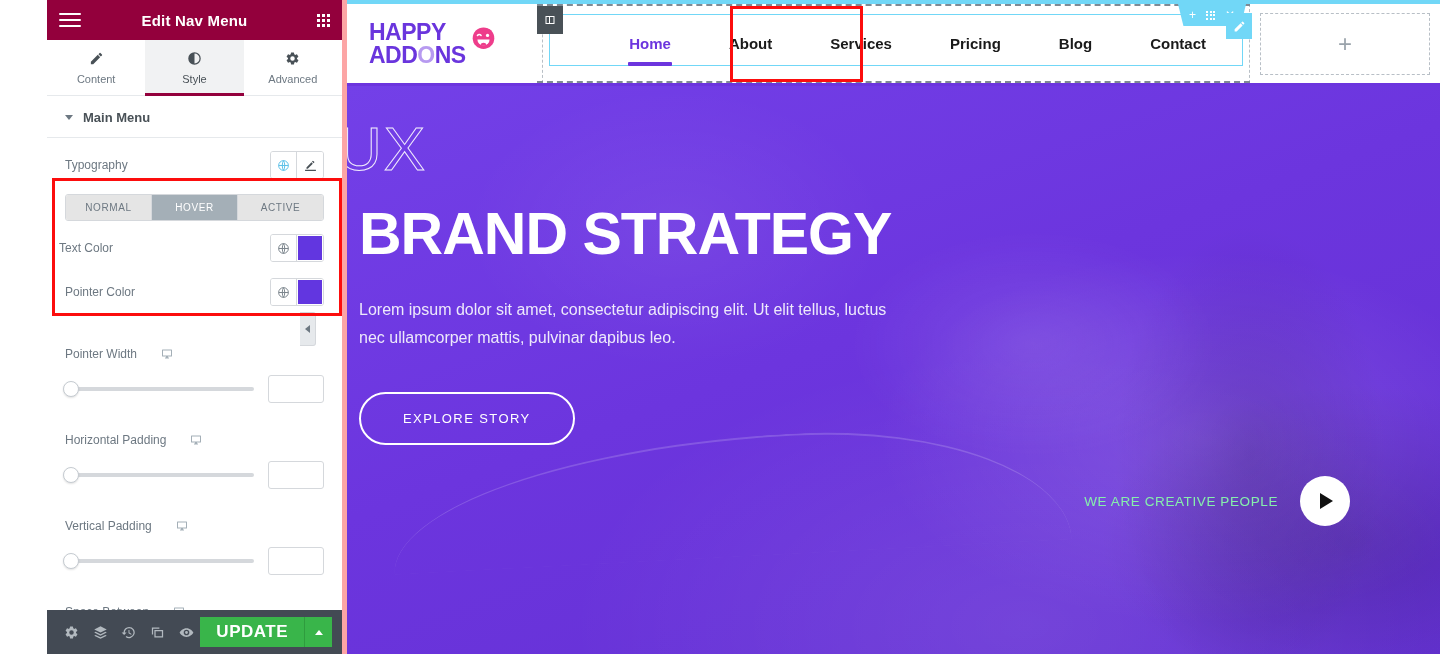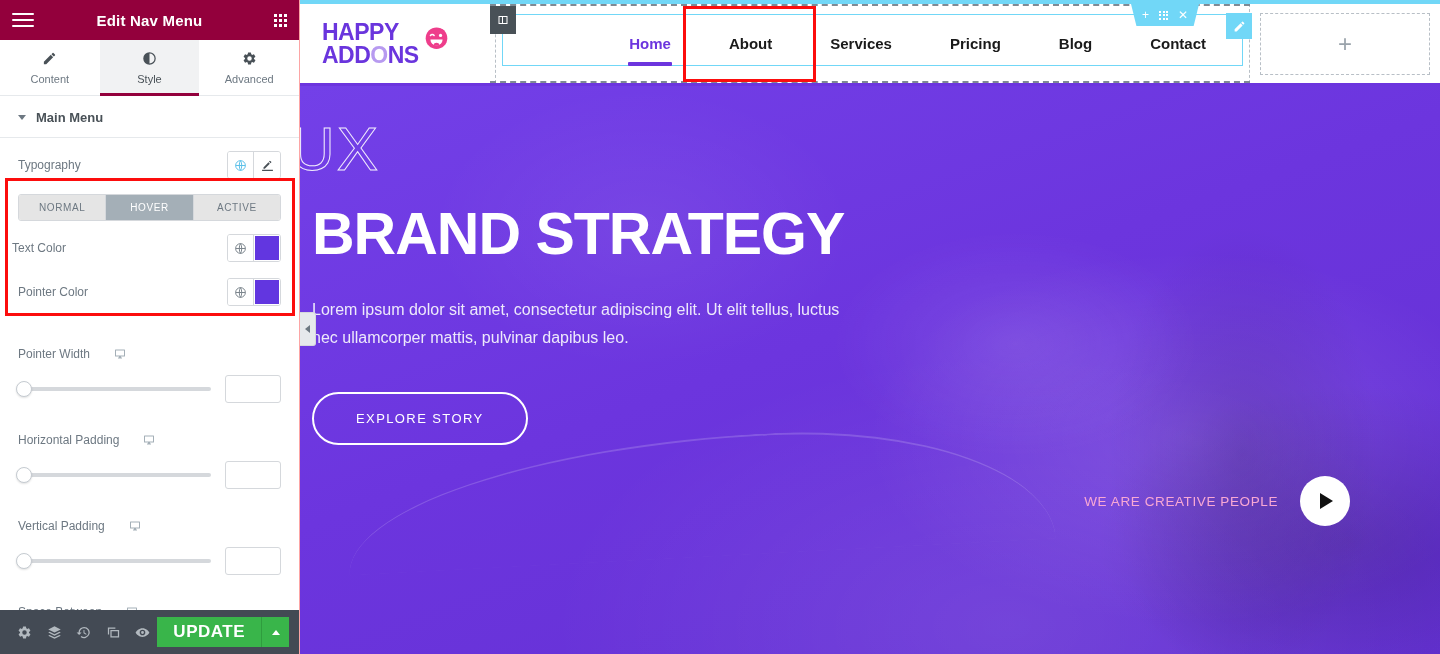--- a/index.html
+++ b/index.html
@@ -11,22 +11,23 @@
     background: #fff;
   }
   .app { position: relative; width: 1440px; height: 654px; display: flex; }
 
   
   .panel {
     width: 300px; height: 654px;
     background: #fff;
     display: flex; flex-direction: column;
     position: relative;
-    border-right: 1px solid #fca5a5;
+    border-right: 5px solid #fca5a5;
     flex: 0 0 300px;
+    margin-left: 47px;
   }
   .panel-header {
     height: 40px; background: #93003c;
     display: flex; align-items: center; justify-content: space-between;
     padding: 0 12px; color: #fff; flex: 0 0 40px;
   }
   .panel-header .title {
     font-size: 15px; font-weight: bold; letter-spacing: .2px;
     position: absolute; left: 0; right: 0; text-align: center;
     pointer-events: none;
@@ -294,21 +295,21 @@
     margin-top: 40px; display: inline-block;
     border: 2px solid #fff; border-radius: 40px; color: #ffffff;
     font-size: 13px; font-weight: normal; letter-spacing: 1.4px;
     padding: 17px 42px; cursor: pointer; background: transparent;
     font-family: "Liberation Sans", sans-serif;
   }
   .video-cta {
     position: absolute; right: 90px; top: 390px; z-index: 4;
     display: flex; align-items: center; gap: 22px;
   }
-  .video-label { color: #f9a8d4; font-size: 13.5px; letter-spacing: .6px; }
+  .video-label { color: #86efac; font-size: 13.5px; letter-spacing: .6px; }
   .play-circle {
     width: 50px; height: 50px; border-radius: 50%; background: #fff;
     display: flex; align-items: center; justify-content: center; cursor: pointer;
   }
   .play-tri {
     width: 0; height: 0; border-top: 8px solid transparent;
     border-bottom: 8px solid transparent; border-left: 13px solid #111;
     margin-left: 3px;
   }
 </style>

